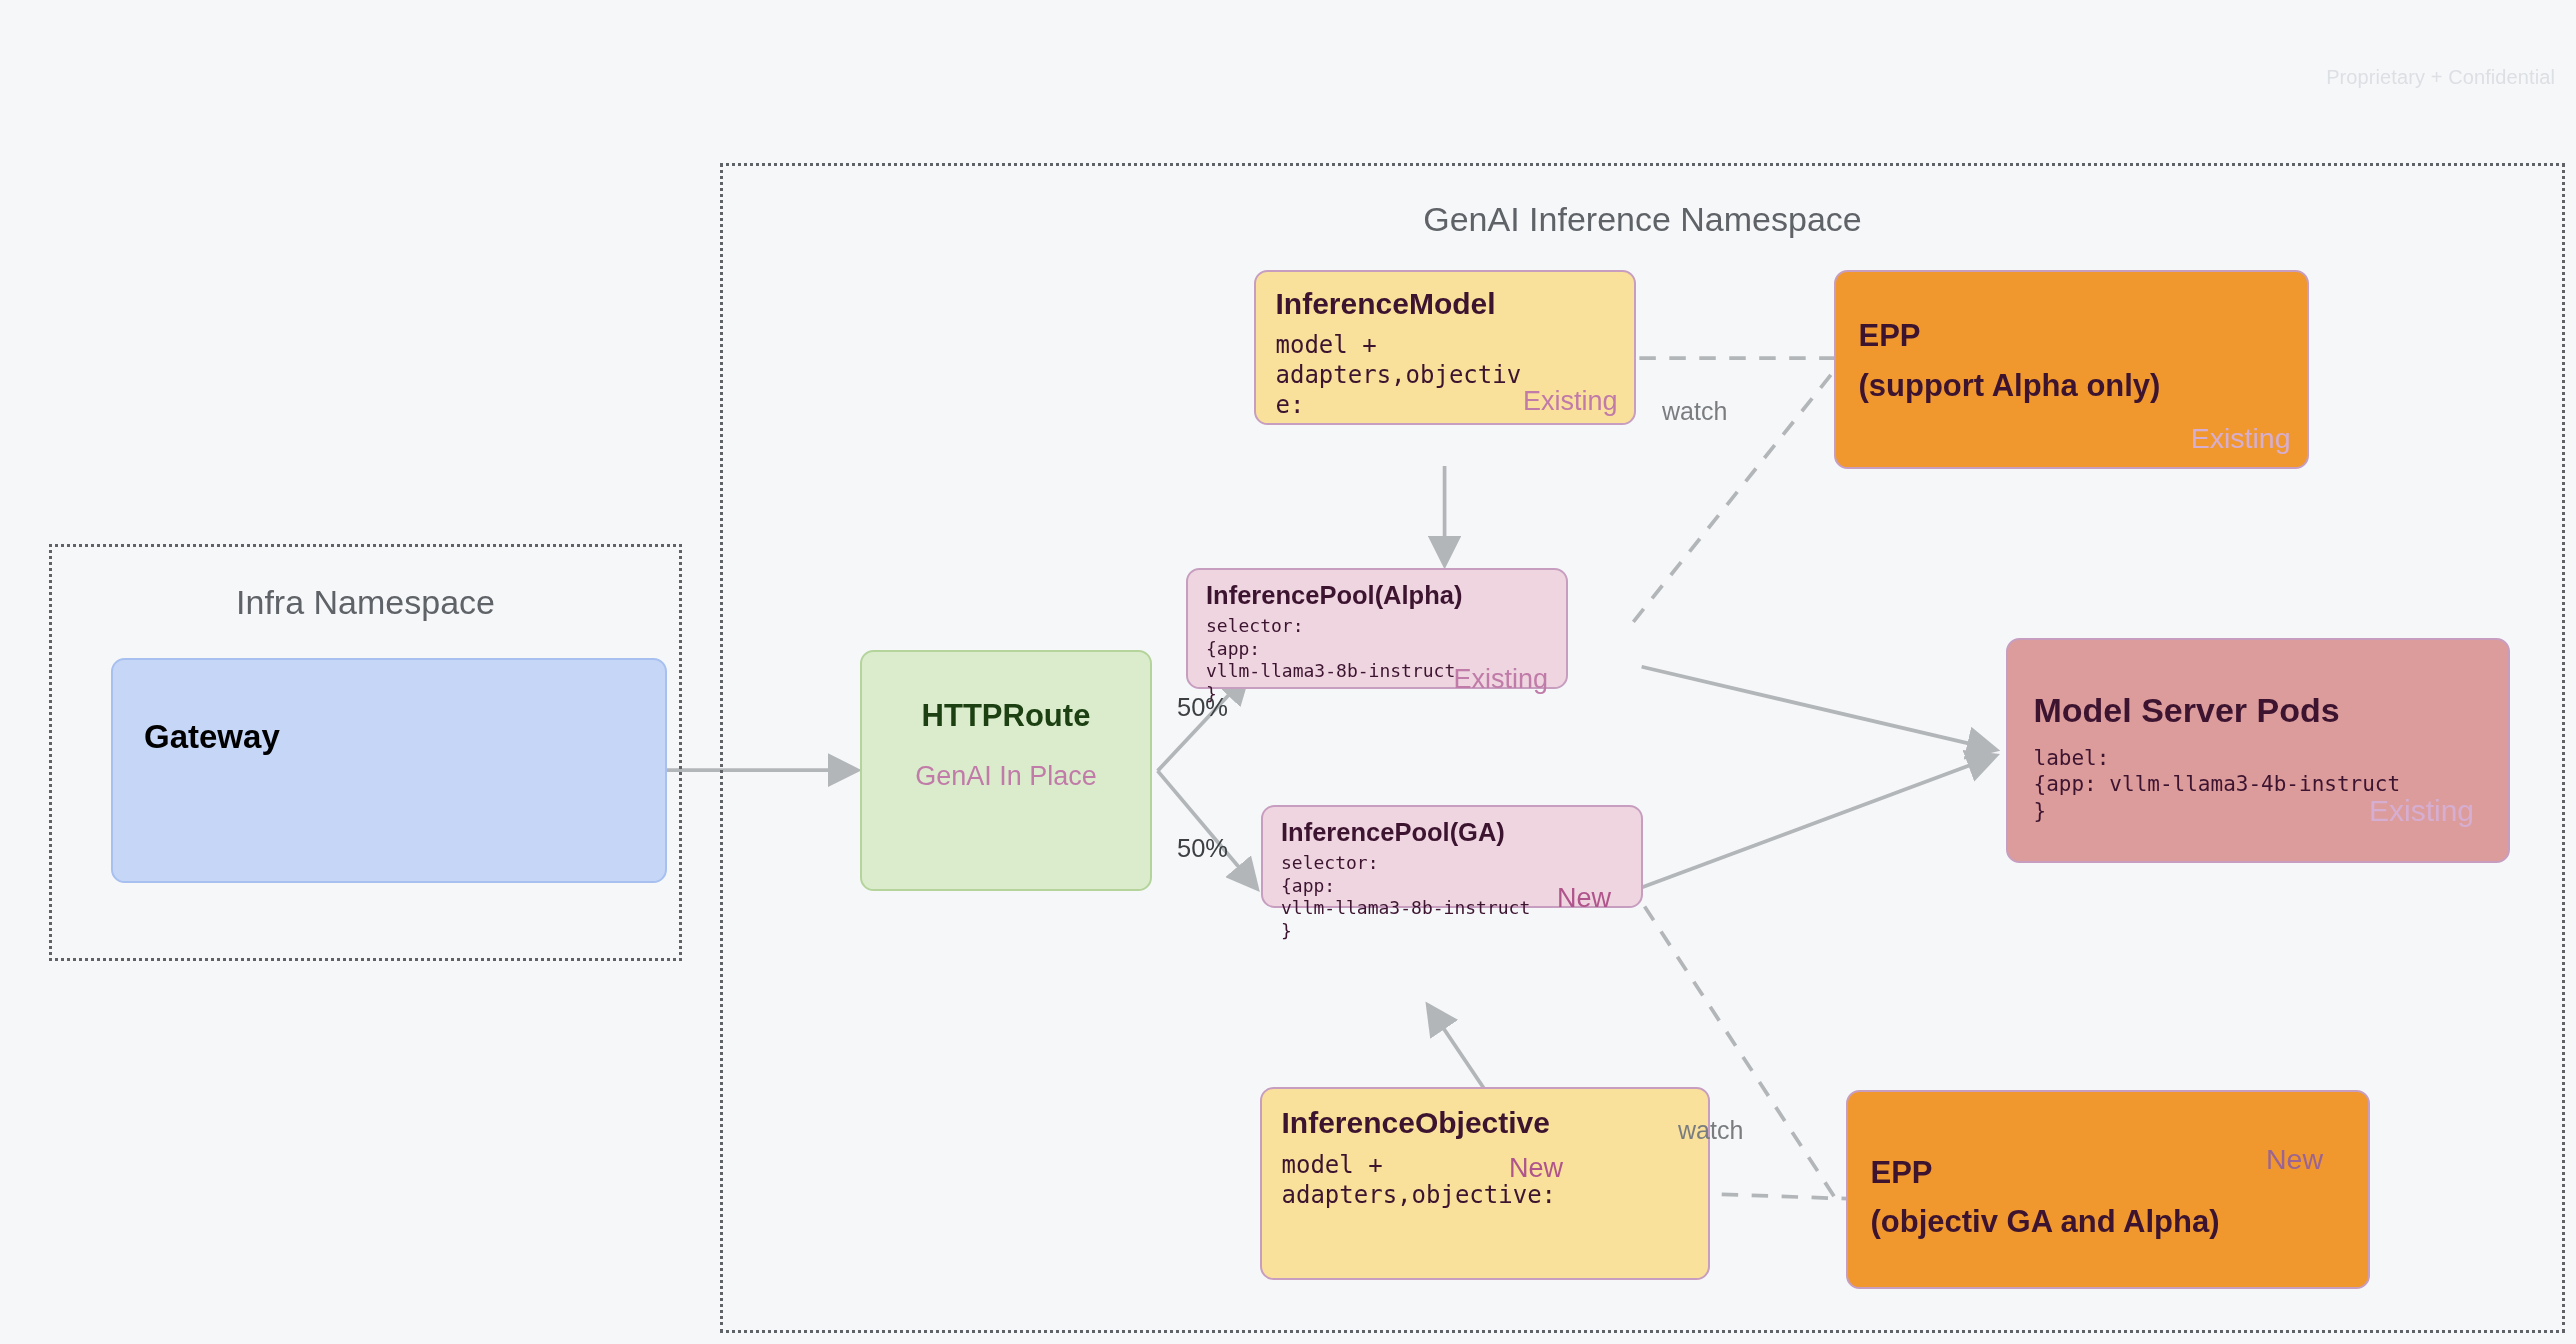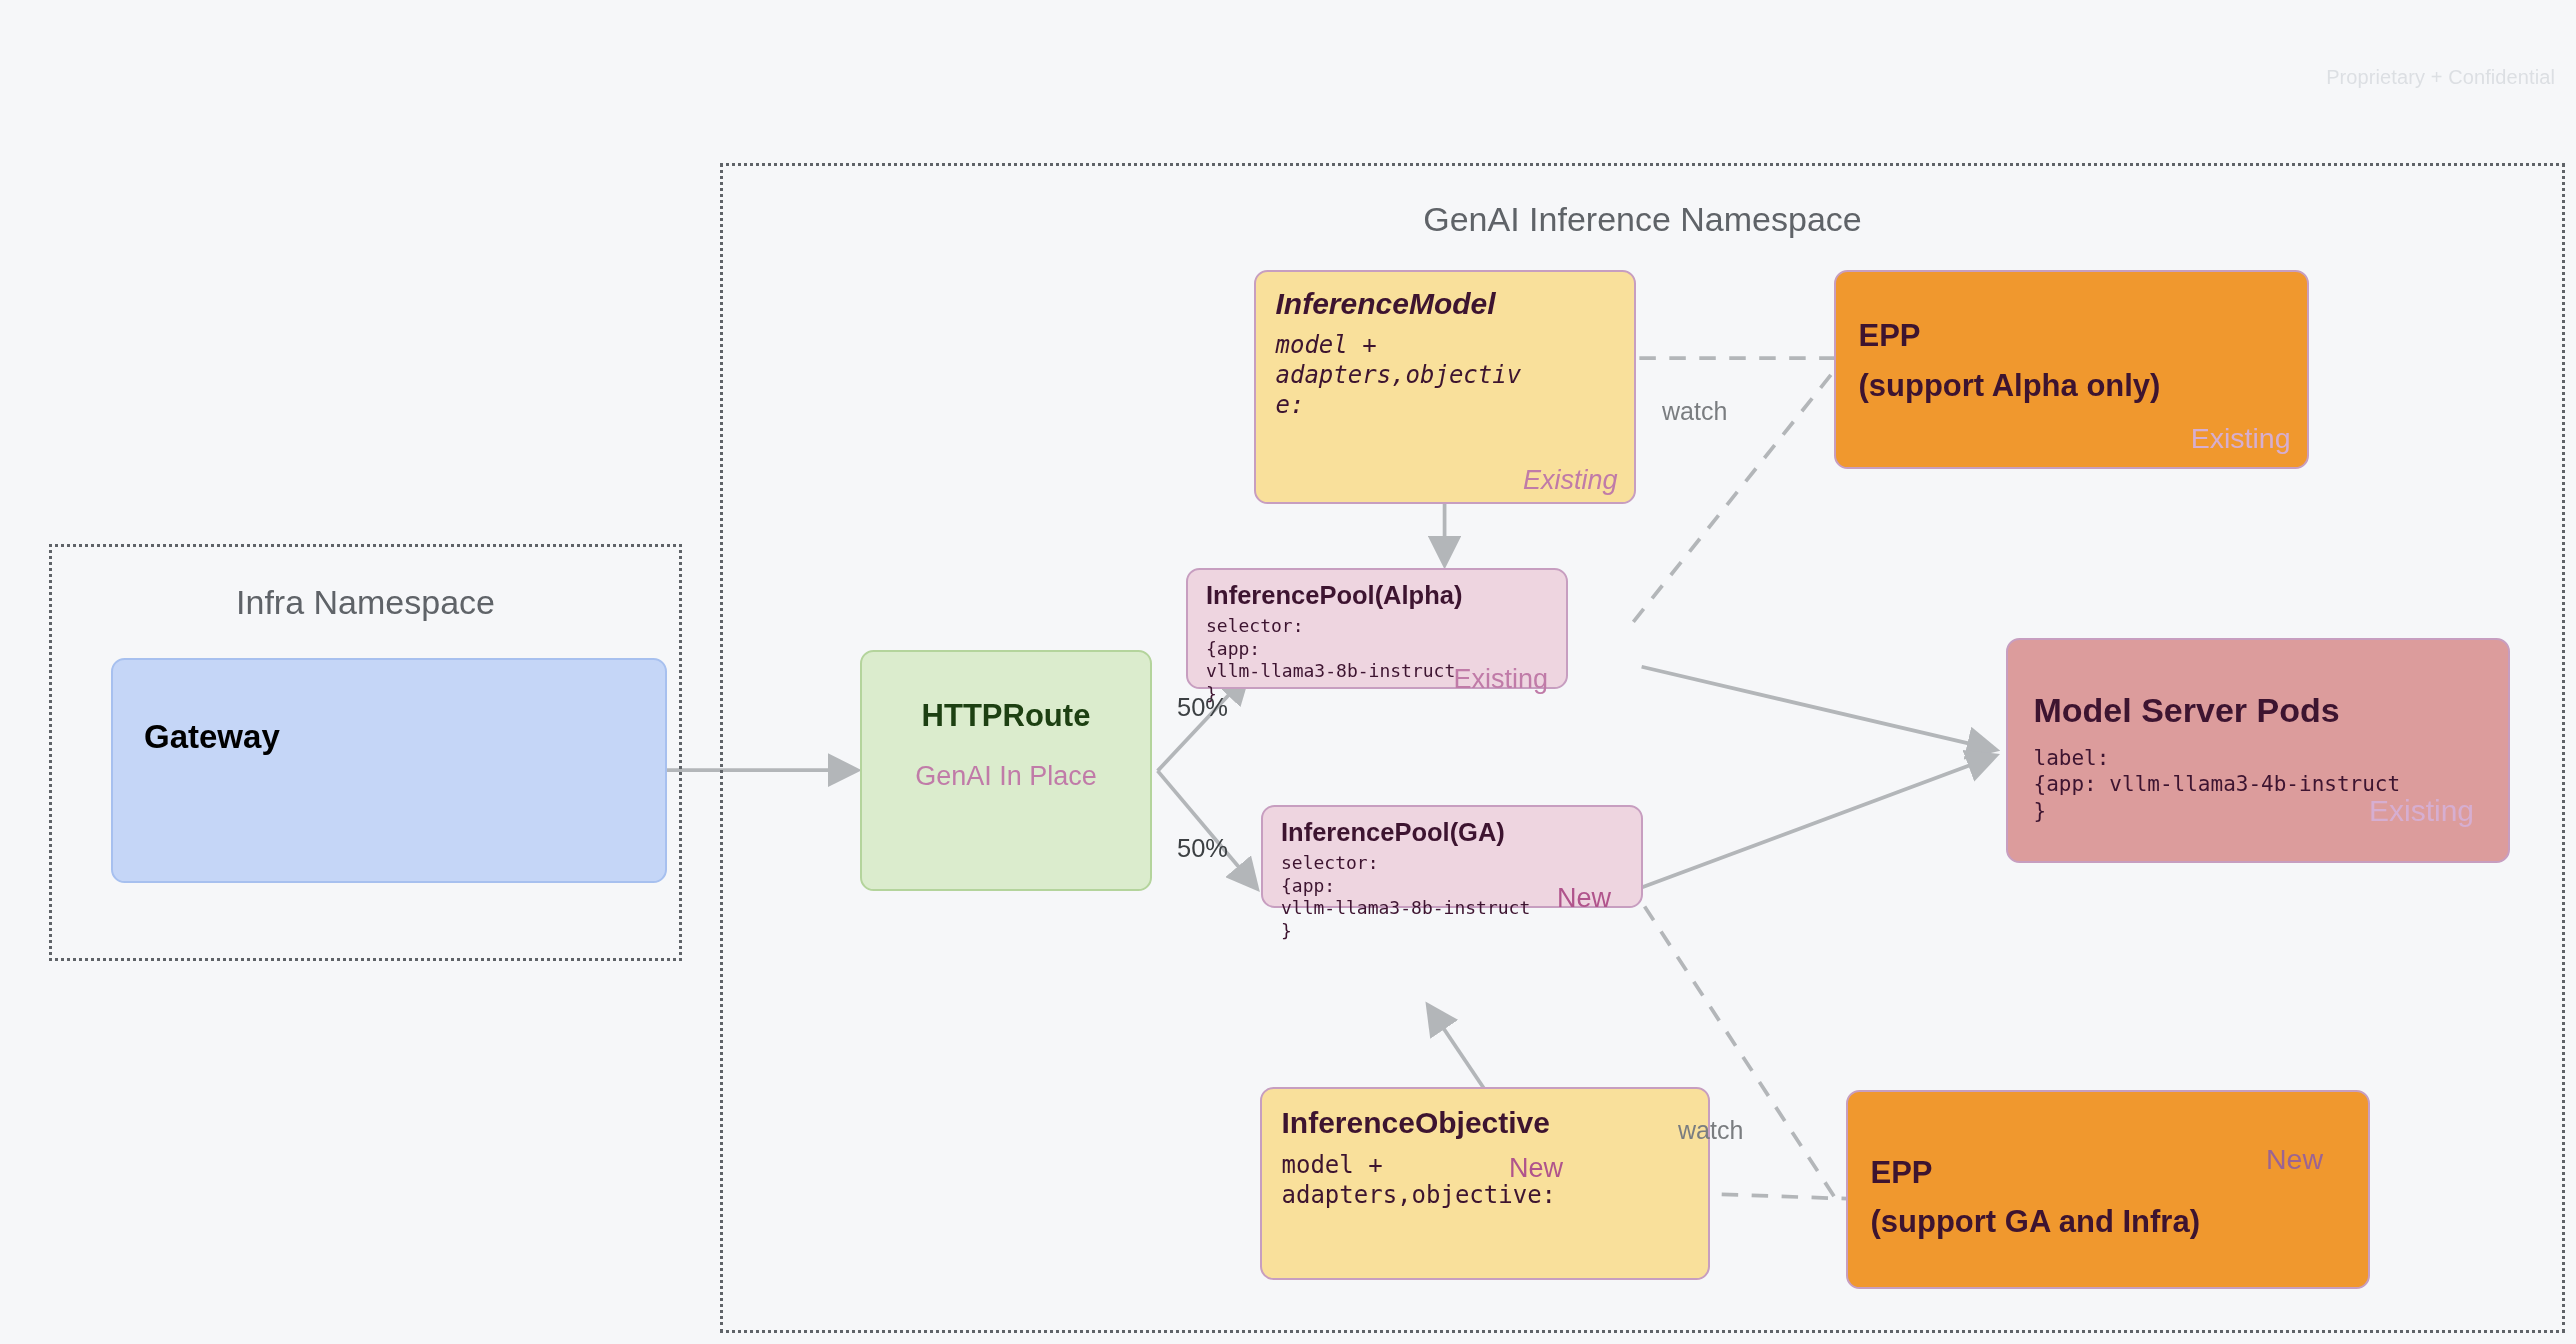--- a/index.html
+++ b/index.html
@@ -201,21 +201,21 @@
 
   <div class="node" id="gateway" style="left:111px; top:658px; width:556px; height:225px;">
     <div class="title">Gateway</div>
   </div>
 
   <div class="node" id="httproute" style="left:860px; top:650px; width:292px; height:241px;">
     <div class="title">HTTPRoute</div>
     <div class="tag">GenAI In Place</div>
   </div>
 
-  <div class="node yellow" id="inference-model" style="left:1254px; top:270px; width:382px; height:234px;font-style:italic;">
+  <div class="node yellow" id="inference-model" style="left:1254px; top:270px; width:382px; height:155px;">
     <div class="title" style="left:19.5px; top:15px; font-size:30px;">InferenceModel</div>
     <div class="body" style="left:19.5px; top:58px; font-size:24px;">model +
 adapters,objectiv
 e:</div>
     <div class="tag tag-existing" style="right:16.5px; bottom:6px; font-size:27px;">Existing</div>
   </div>
 
   <div class="node pink" id="pool-alpha" style="left:1186px; top:568px; width:382px; height:121px;">
     <div class="title" style="left:18px; top:10.5px; font-size:25.5px;">InferencePool(Alpha)</div>
     <div class="body" style="left:18px; top:45px; font-size:18px;">selector:
@@ -242,21 +242,21 @@
   </div>
 
   <div class="node orange" id="epp-alpha" style="left:1834px; top:270px; width:475px; height:199px;">
     <div class="title" style="left:22.5px; top:46px; font-size:31px;">EPP</div>
     <div class="title" style="left:22.5px; top:96px; font-size:31px;">(support Alpha only)</div>
     <div class="tag tag-existing-light" style="right:16.5px; bottom:12px; font-size:28.5px;">Existing</div>
   </div>
 
   <div class="node orange" id="epp-ga-alpha" style="left:1846px; top:1090px; width:524px; height:199px;">
     <div class="title" style="left:22.5px; top:63px; font-size:31px;">EPP</div>
-    <div class="title" style="left:22.5px; top:112px; font-size:31px;">(support GA and Infra)</div>
+    <div class="title" style="left:22.5px; top:112px; font-size:31px;">(objectiv GA and Alpha)</div>
     <div class="tag tag-new-light" style="right:45px; top:51px; font-size:28.5px;">New</div>
   </div>
 
   <div class="node salmon" id="model-server-pods" style="left:2006px; top:622px; width:504px; height:225px;">
     <div class="title" style="left:25.5px; top:51px; font-size:34px;">Model Server Pods</div>
     <div class="body" style="left:25.5px; top:105px; font-size:21px;">label:
 {app: vllm-llama3-4b-instruct
 }</div>
     <div class="tag tag-existing-light" style="right:34px; bottom:33px; font-size:30px;">Existing</div>
   </div>

